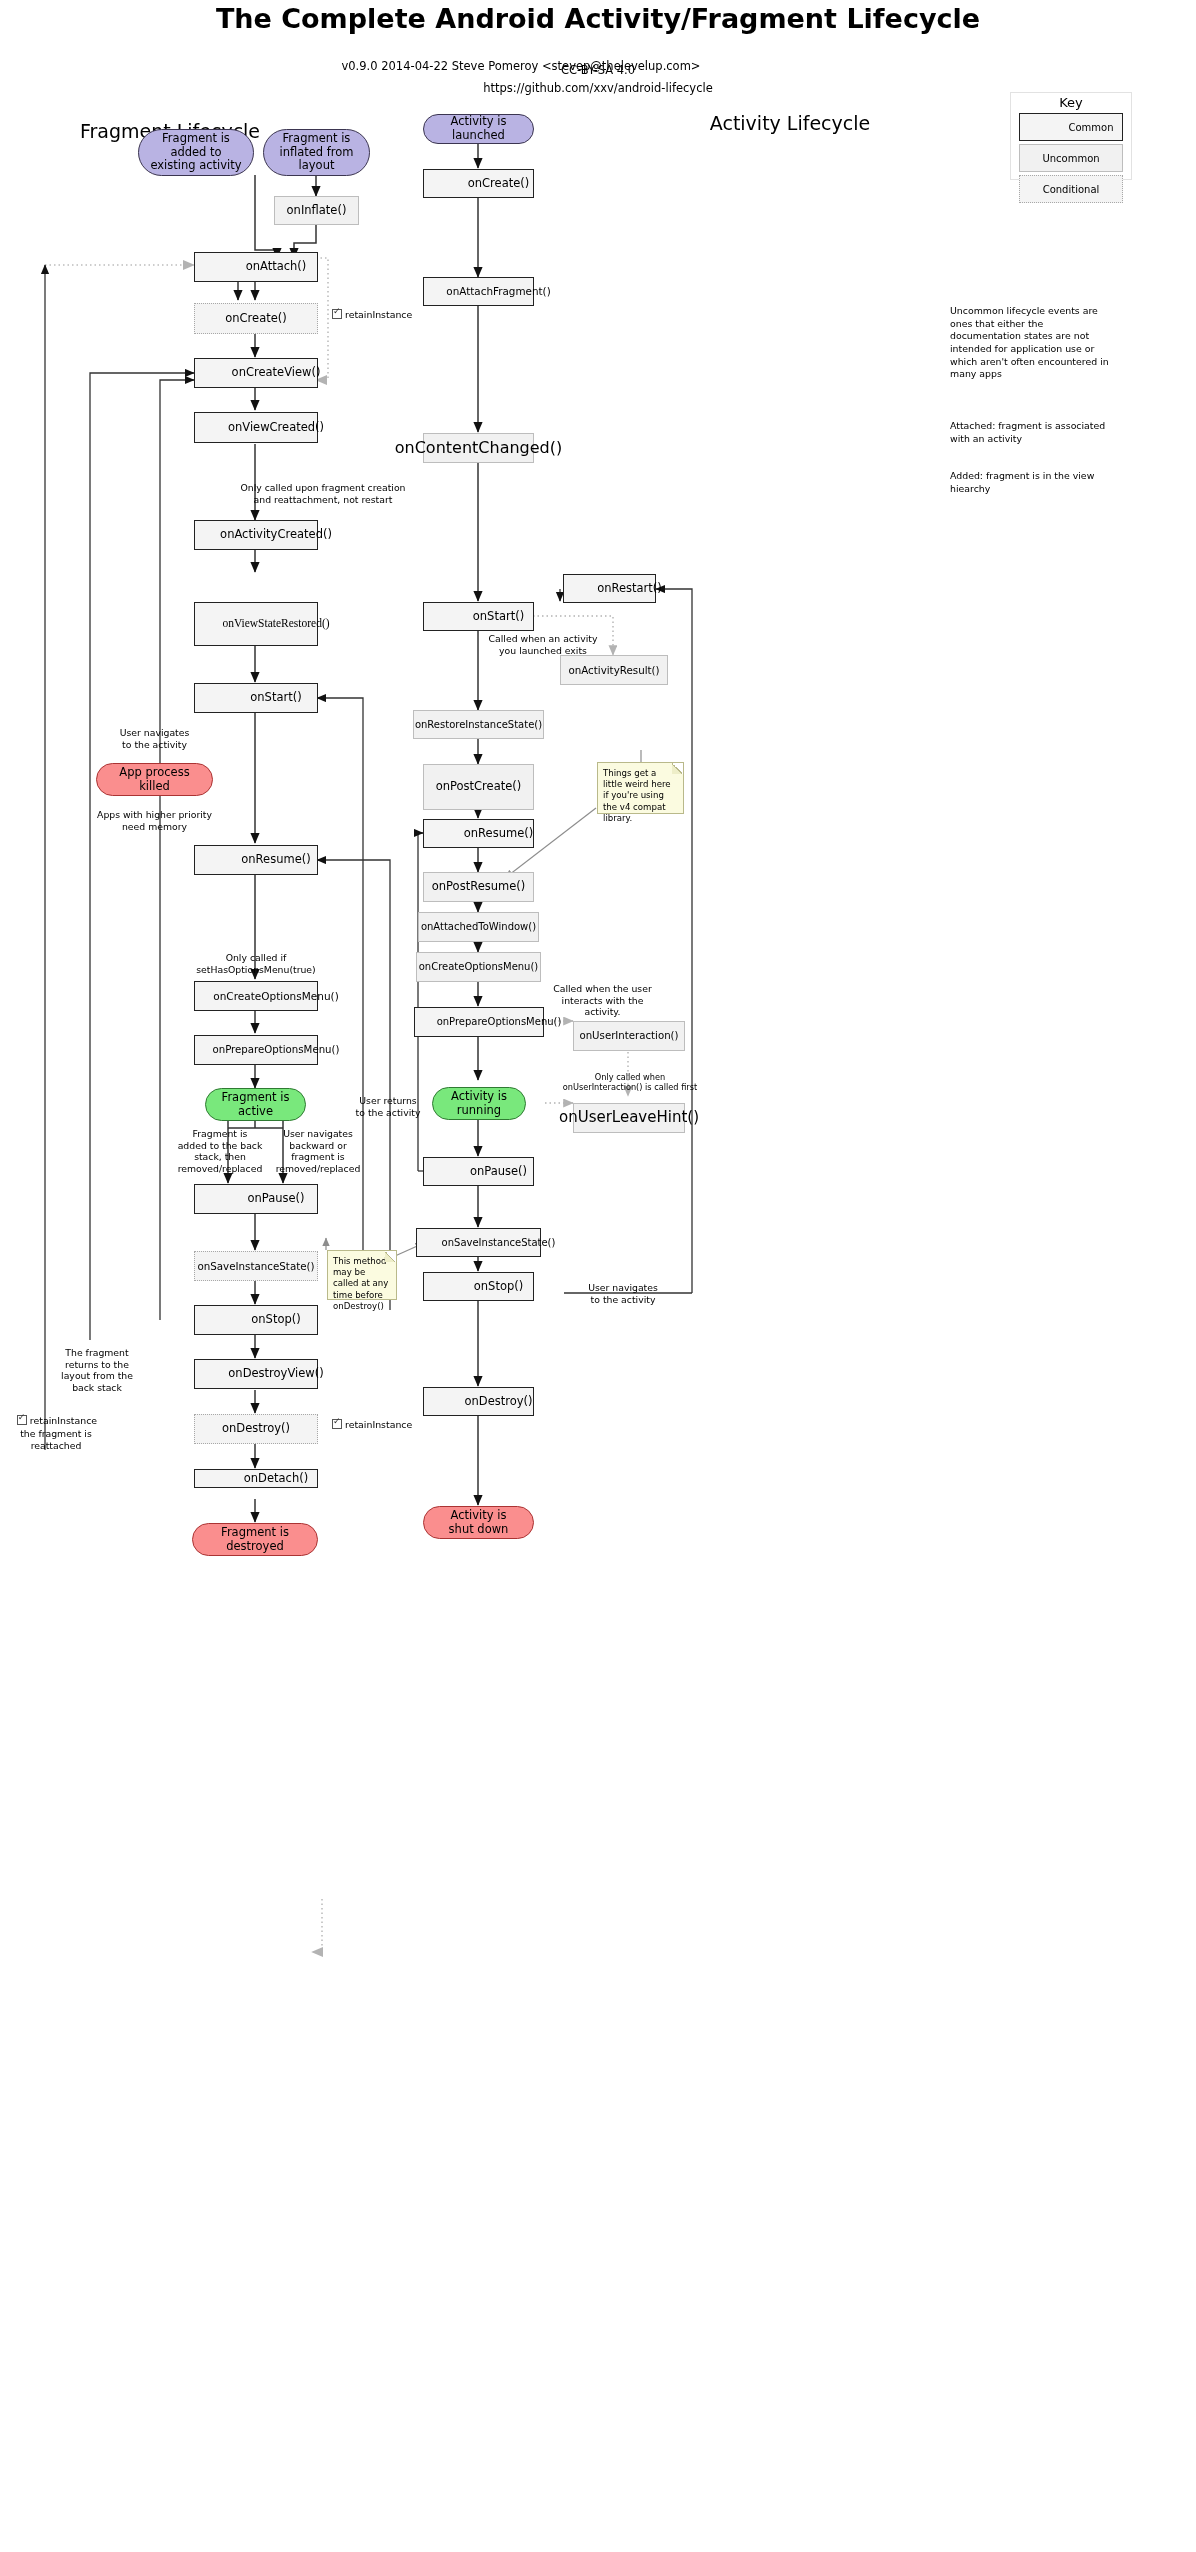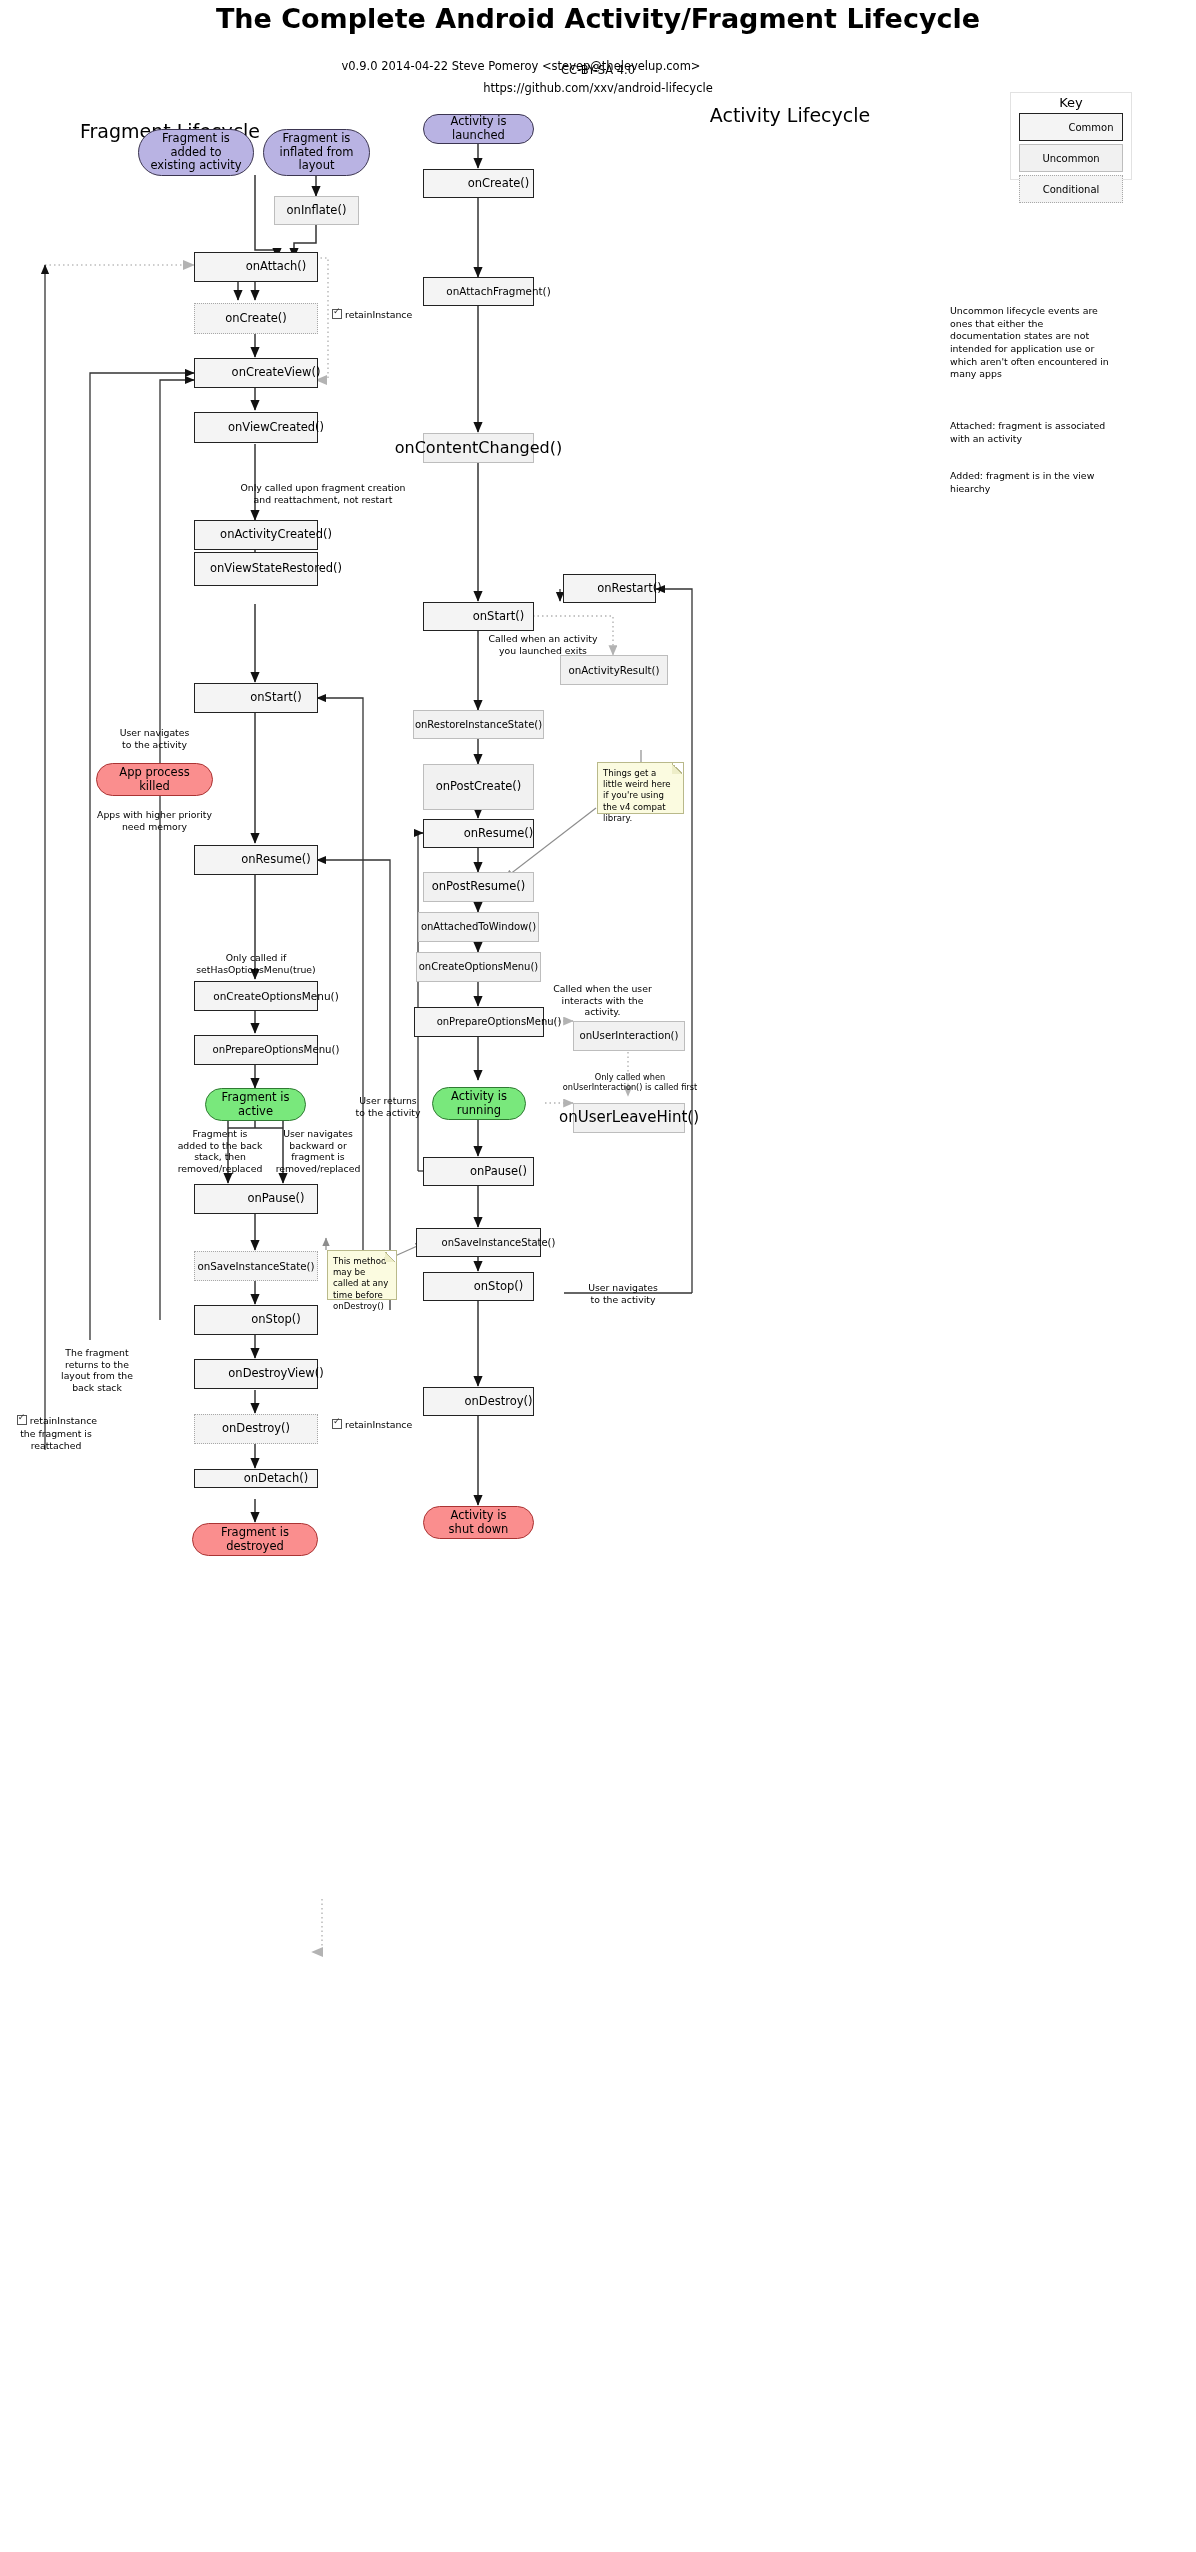--- a/index.html
+++ b/index.html
@@ -38,21 +38,21 @@
 <body>
 
 <div id="root">
 
   <div class="title" style="position:absolute;left:0;top:3px;width:1196px;">The Complete Android Activity/Fragment Lifecycle</div>
   <div class="sub" style="position:absolute;left:0;top:59px;width:1000px;margin-left:21px;">v0.9.0 2014-04-22 Steve Pomeroy &lt;stevep@thelevelup.com&gt;</div>
   <div class="sub" style="position:absolute;left:0;top:63px;width:1196px;">CC-BY-SA 4.0</div>
   <div class="sub" style="position:absolute;left:0;top:81px;width:1196px;">https://github.com/xxv/android-lifecycle</div>
 
   <div class="colhdr" style="position:absolute;left:180;top:120px;width:340px;">Fragment Lifecycle</div>
-  <div class="colhdr" style="position:absolute;left:620px;top:104px;width:340px;">Activity Lifecycle</div>
+  <div class="colhdr" style="position:absolute;left:620px;top:112px;width:340px;">Activity Lifecycle</div>
 
   <div class="keybox" style="left:1010px;top:92px;width:120px;height:86px;">
     <div class="keyttl" style="margin-top:2px;">Key</div>
     <div class="keyitem common" style="margin:3px 8px;">Common</div>
     <div class="keyitem uncommon" style="margin:3px 8px;">Uncommon</div>
     <div class="keyitem conditional" style="margin:3px 8px;">Conditional</div>
   </div>
 
   <div class="sidetxt" style="left:950px;top:305px;width:165px;">Uncommon lifecycle events are ones that either the documentation states are not intended for application use or which aren't often encountered in many apps</div>
   <div class="sidetxt" style="left:950px;top:420px;width:165px;">Attached: fragment is associated with an activity</div>
@@ -185,21 +185,21 @@
     </div>
   <div class="node common" style="left:194px;top:358px;width:124px;height:30px;">
       <span>onCreateView()</span>
     </div>
   <div class="node common" style="left:194px;top:412px;width:124px;height:31px;">
       <span>onViewCreated()</span>
     </div>
   <div class="node common" style="left:194px;top:520px;width:124px;height:30px;">
       <span>onActivityCreated()</span>
     </div>
-  <div class="node common" style="left:194px;top:552px;width:124px;height:34px;">
+  <div class="node common" style="left:194px;top:602px;width:124px;height:44px;font-family:Liberation Serif, serif;">
       <span>onViewStateRestored()</span>
     </div>
   <div class="node common" style="left:194px;top:683px;width:124px;height:30px;">
       <span>onStart()</span>
     </div>
   <div class="node term dead" style="left:96px;top:763px;width:117px;height:33px;">
       <span style="white-space:pre-line">App process
 killed</span>
     </div>
   <div class="node common" style="left:194px;top:845px;width:124px;height:30px;">

